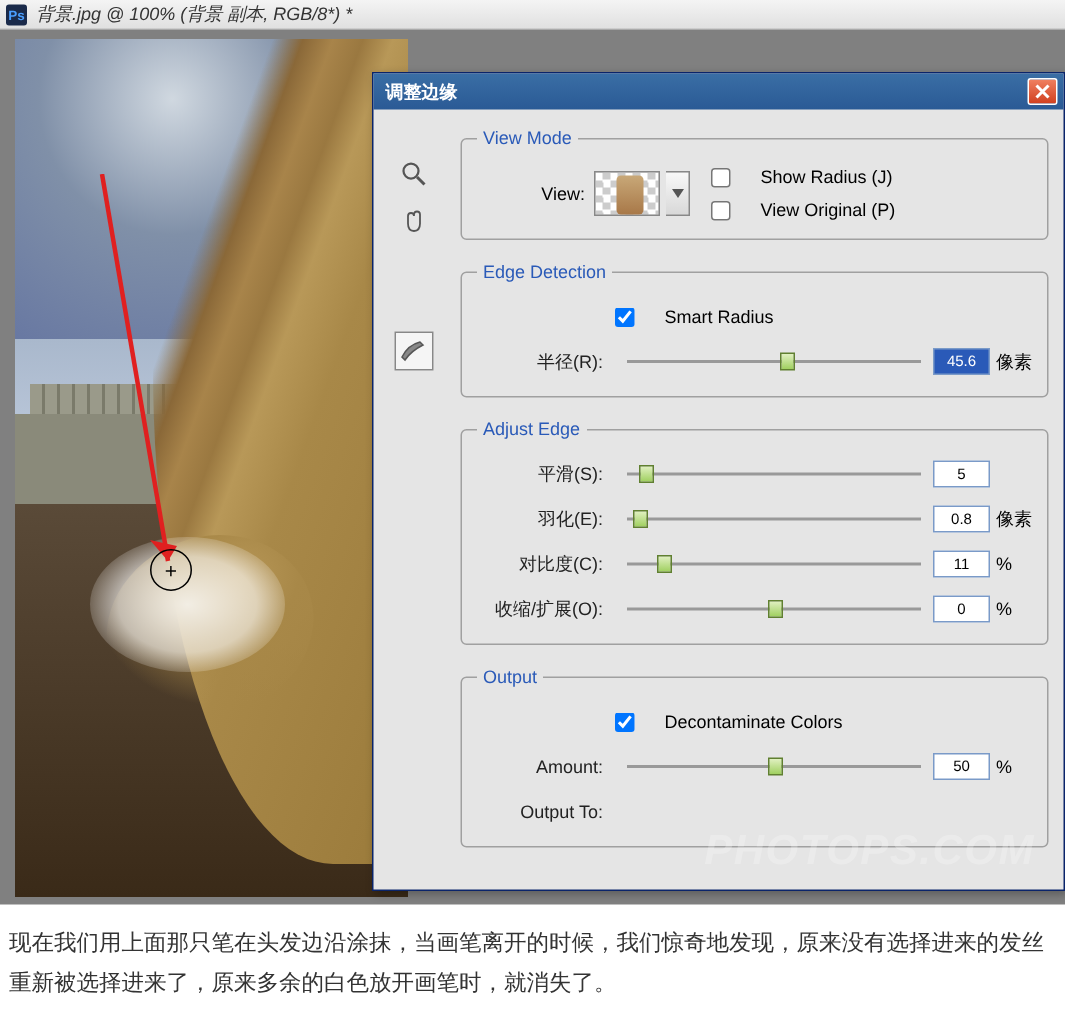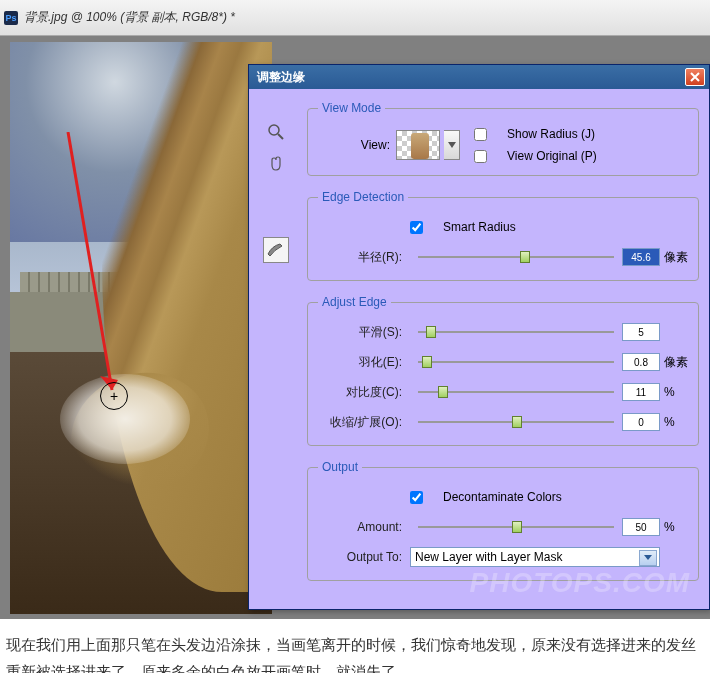--- a/index.html
+++ b/index.html
@@ -1,34 +1,34 @@
 <!DOCTYPE html>
 <html><head>
 <meta charset="utf-8">
 <style>
 * { box-sizing: border-box; margin: 0; padding: 0; }
 body { font-family: "Microsoft YaHei", Arial, sans-serif; font-size: 12px; background: #fff; width: 710px; }
 .ps-container { width: 710px; position: relative; }
-.app-bar { height: 36px; background: linear-gradient(#f4f4f4, #e0e0e0); border-bottom: 1px solid #aaa; display: flex; align-items: center; padding: 0 4px; }
+.app-bar { height: 20px; background: linear-gradient(#f4f4f4, #e0e0e0); border-bottom: 1px solid #aaa; display: flex; align-items: center; padding: 0 4px; }
 .ps-icon { width: 14px; height: 14px; background: #1a2a4a; border-radius: 2px; margin-right: 6px; display: flex; align-items: center; justify-content: center; color: #4a9eff; font-size: 9px; font-weight: bold; }
 .app-title { color: #333; font-style: italic; }
 .canvas-area { position: relative; height: 583px; background: #808080; overflow: hidden; }
 .photo { position: absolute; left: 10px; top: 6px; width: 262px; height: 572px; background: linear-gradient(to bottom, #7a8aa0 0%, #9aabc0 25%, #b8c5d8 45%, #a8b8c8 50%, #8a9a88 55%, #6a5a48 70%, #4a3a28 100%); overflow: hidden; }
 .sky1 { position: absolute; top: 0; left: 0; right: 0; height: 200px; background: radial-gradient(ellipse at 40% 20%, #d0d8e0 0%, #8090a8 40%, #6070a0 100%); }
 .castle { position: absolute; top: 250px; left: 0; right: 0; height: 60px; background: #8a8a7a; }
 .castle::before { content: ""; position: absolute; top: -20px; left: 10px; width: 240px; height: 20px; background: repeating-linear-gradient(90deg, #9a9a8a 0, #9a9a8a 8px, #7a7a6a 8px, #7a7a6a 10px); }
 .cliff { position: absolute; top: 310px; left: 0; right: 0; bottom: 0; background: linear-gradient(#5a4a38, #3a2a18); }
 .hair { position: absolute; top: 0; right: -30px; width: 200px; height: 550px; background: linear-gradient(110deg, transparent 0%, transparent 20%, #8a6838 25%, #a8844a 30%, #9a7840 35%, #b89858 40%, #a88848 50%, #987838 100%); border-radius: 0 0 0 60%; filter: blur(0.5px); }
 .hair-strand { position: absolute; bottom: 120px; left: 60px; width: 140px; height: 120px; background: radial-gradient(ellipse at 70% 30%, #b89858 0%, #a88848 30%, transparent 70%); border-radius: 50%; transform: rotate(-20deg); }
 .white-brush { position: absolute; bottom: 150px; left: 50px; width: 130px; height: 90px; background: radial-gradient(ellipse, rgba(255,255,255,0.85) 0%, rgba(255,255,255,0.6) 50%, transparent 80%); border-radius: 50%; }
 .arrow { position: absolute; top: 90px; left: 30px; }
 .cursor-ring { position: absolute; top: 340px; left: 90px; width: 28px; height: 28px; border: 1px solid #000; border-radius: 50%; display: flex; align-items: center; justify-content: center; }
 .cursor-ring::after { content: "+"; font-size: 14px; }
 
-.dialog { position: absolute; top: 28px; left: 248px; width: 462px; background: #c4b5fd; border: 1px solid #0a246a; box-shadow: 2px 2px 6px rgba(0,0,0,0.3); }
+.dialog { position: absolute; top: 28px; left: 248px; width: 462px; background: #e5e5e5; border: 1px solid #0a246a; box-shadow: 2px 2px 6px rgba(0,0,0,0.3); }
 .dlg-title { height: 24px; background: linear-gradient(#3a6ea5, #2a5a95); color: #fff; display: flex; align-items: center; padding: 0 4px; font-weight: bold; }
 .dlg-title-text { flex: 1; padding-left: 4px; }
 .close-btn { width: 20px; height: 18px; background: linear-gradient(#f08060, #d04020); border: 1px solid #fff; border-radius: 2px; color: #fff; display: flex; align-items: center; justify-content: center; font-weight: bold; cursor: pointer; }
 .dlg-body { padding: 12px 10px 14px 10px; }
 .tool-col { position: absolute; left: 14px; top: 54px; width: 30px; }
 .tool-btn { width: 26px; height: 26px; display: flex; align-items: center; justify-content: center; margin-bottom: 6px; border: 1px solid transparent; }
 .tool-btn.active { border: 1px solid #888; background: #f5f5f5; }
 .main-col { margin-left: 48px; }
 fieldset { border: 1px solid #a0a0a0; border-radius: 4px; padding: 12px 10px 12px 10px; margin-bottom: 14px; position: relative; }
 legend { color: #2a5ab8; padding: 0 4px; }
@@ -206,24 +206,20 @@
               <span class="lbl">Amount:</span>
               <div class="slider">
                   <div class="slider-track"></div>
                   <div class="slider-thumb" style="left:48%"></div>
                 </div>
               <input class="num-input" value="50" style="">
               <span class="unit">%</span>
             </div>
             <div class="row">
               <span class="lbl">Output To:</span>
-              <div class="select">
-                <span>New Layer with Layer Mask</span>
-                <span class="select-arrow"></span>
-              </div>
               <span class="unit"></span>
             </div>
           </fieldset>
 
 
         </div>
       </div>
     </div>
 
     <div class="watermark">PHOTOPS.COM</div>

